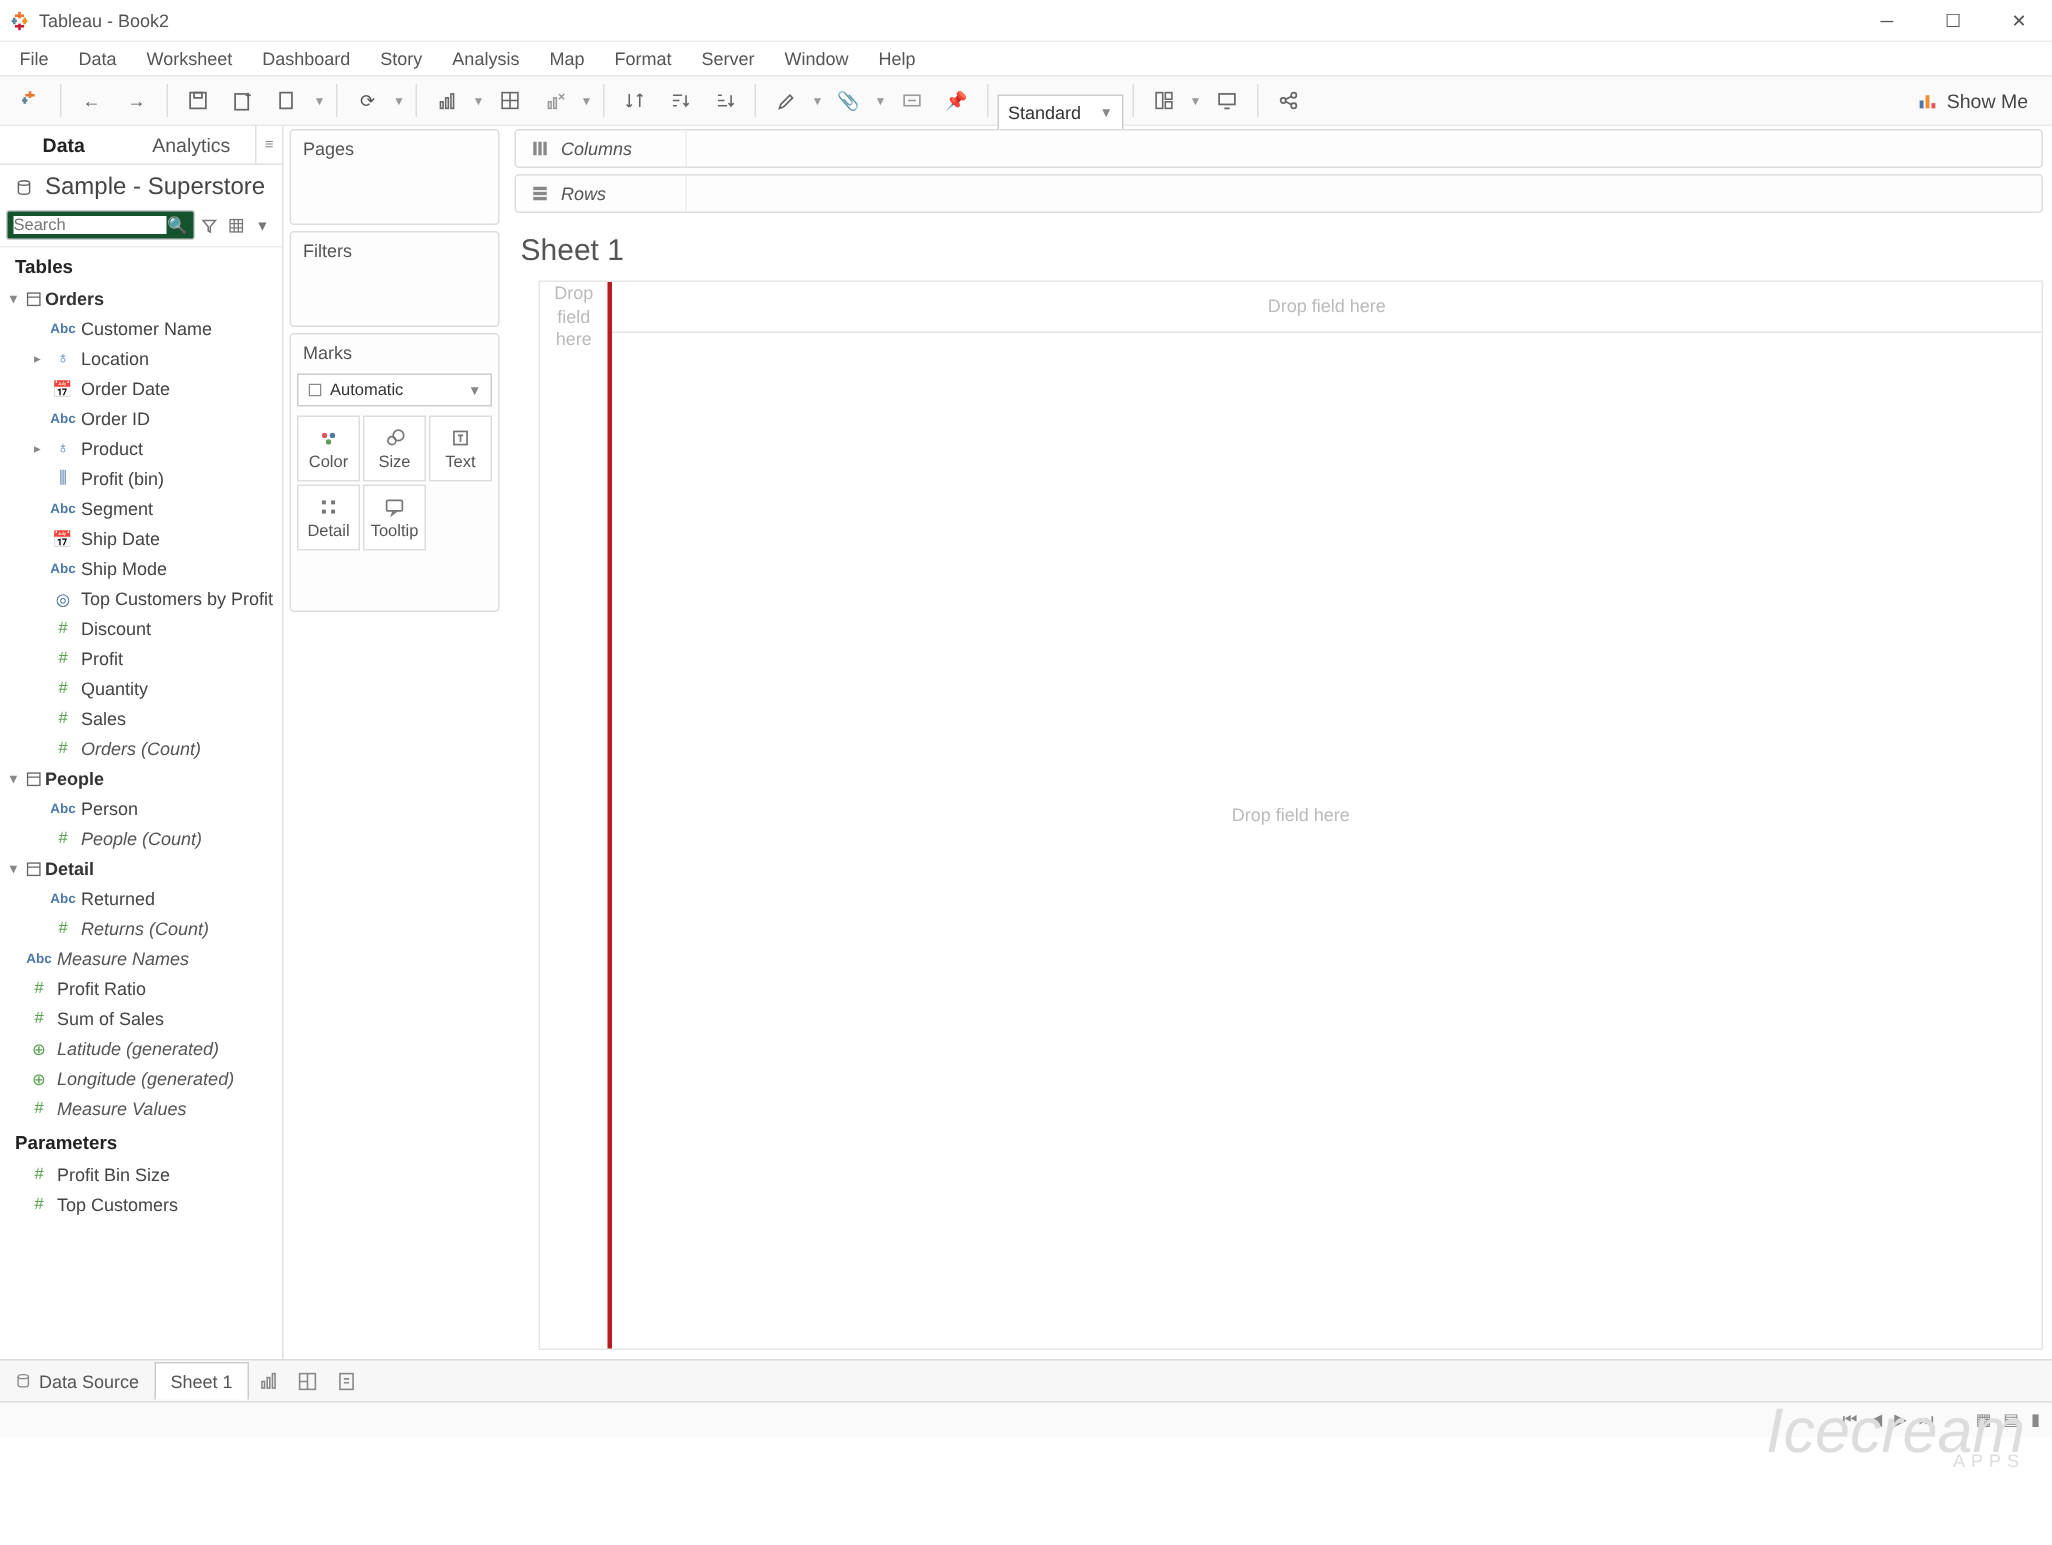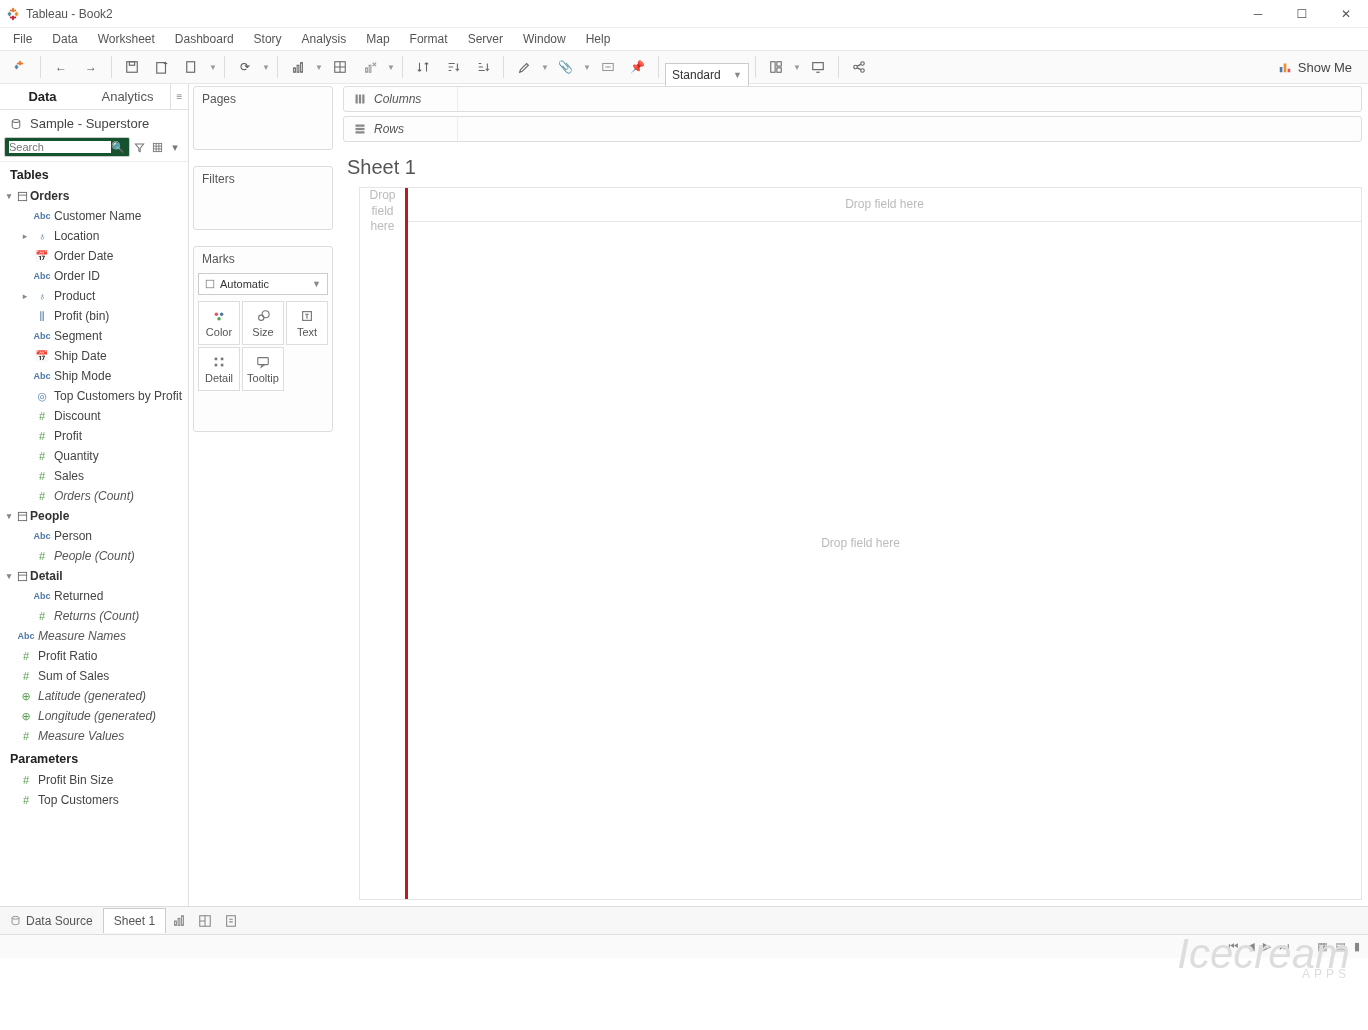--- a/index.html
+++ b/index.html
@@ -22,21 +22,21 @@
 .showme { margin-left: auto; display: flex; align-items: center; gap: 6px; font-size: 13px; padding: 0 10px; color: #444; }
 
 .main { display: flex; height: 822px; }
 
 .sidebar { width: 189px; border-right: 1px solid #e0e0e0; display: flex; flex-direction: column; background: #fff; height: 100%; }
 .tabs { display: flex; border-bottom: 1px solid #e0e0e0; height: 26px; }
 .tabs .tab { flex: 1; display: flex; align-items: center; justify-content: center; font-size: 13px; color: #555; }
 .tabs .tab.active { font-weight: 600; color: #222; }
 .tabs .tabmenu { width: 18px; display: flex; align-items: center; justify-content: center; border-left: 1px solid #e0e0e0; font-size: 10px; color: #888; }
 
-.ds-row { display: flex; align-items: center; padding: 6px 10px; gap: 8px; color: #444; font-size: 13px; }
+.ds-row { display: flex; align-items: center; padding: 6px 10px; gap: 8px; color: #444; font-size: 16px; }
 .search-row { display: flex; align-items: center; padding: 0 4px 4px 4px; border-bottom: 1px solid #eee; }
 .search { flex: 1; border: 1px solid #ccc; border-radius: 2px; height: 20px; display: flex; align-items: center; padding: 0 4px; background: #14532d; }
 .search input { border: none; outline: none; width: 100%; font-size: 11px; color: #888; }
 .sr-btn { width: 18px; height: 20px; display: flex; align-items: center; justify-content: center; color: #777; font-size: 11px; }
 
 .section-h { font-weight: bold; font-size: 12.5px; padding: 6px 10px 4px 10px; color: #222; }
 .tree { overflow-y: auto; font-size: 12px; }
 .tree-row { display: flex; align-items: center; height: 20px; padding-left: 2px; gap: 4px; color: #444; }
 .exp { width: 10px; text-align: center; font-size: 9px; color: #888; }
 .ticon { width: 16px; display: flex; justify-content: center; font-size: 10px; }
@@ -45,21 +45,21 @@
 .indent2 { padding-left: 20px; }
 .group-row { font-weight: 600; display: flex; align-items: center; height: 20px; color: #333; }
 .ic-abc { color: #4e79a7; font-size: 9px; font-weight: bold; }
 .ic-date { color: #4e79a7; font-size: 11px; }
 .ic-geo { color: #4e79a7; font-size: 11px; }
 .ic-num { color: #59a14f; font-size: 11px; }
 .ic-bin { color: #4e79a7; font-size: 11px; }
 .ic-set { color: #4e79a7; font-size: 11px; }
 .ic-globe { color: #59a14f; font-size: 11px; }
 
-.cards-col { width: 148px; display: flex; flex-direction: column; gap: 16px; padding: 2px 4px 2px 4px; }
+.cards-col { width: 148px; display: flex; flex-direction: column; gap: 4px; padding: 2px 4px 2px 4px; }
 .card { border: 1px solid #ddd; border-radius: 3px; background: #fdfdfd; }
 .card-title { font-size: 12px; color: #555; padding: 5px 8px; }
 .marks-sel { border: 1px solid #ccc; background: #fff; height: 22px; display: flex; align-items: center; padding: 0 6px; font-size: 11px; margin: 2px 4px 6px 4px; }
 .marks-sel .dd { margin-left: auto; color: #888; font-size: 9px; }
 .mark-grid { display: grid; grid-template-columns: repeat(3, 1fr); gap: 2px; padding: 0 4px; }
 .mark-cell { border: 1px solid #ddd; height: 44px; display: flex; flex-direction: column; align-items: center; justify-content: center; font-size: 11px; color: #555; background: #fff; gap: 3px; }
 .filters, .pages { height: 64px; }
 
 .canvas-col { flex: 1; display: flex; flex-direction: column; }
 .shelf { display: flex; align-items: center; border: 1px solid #ddd; border-radius: 3px; margin: 2px 6px; height: 26px; background: #fdfdfd; }

